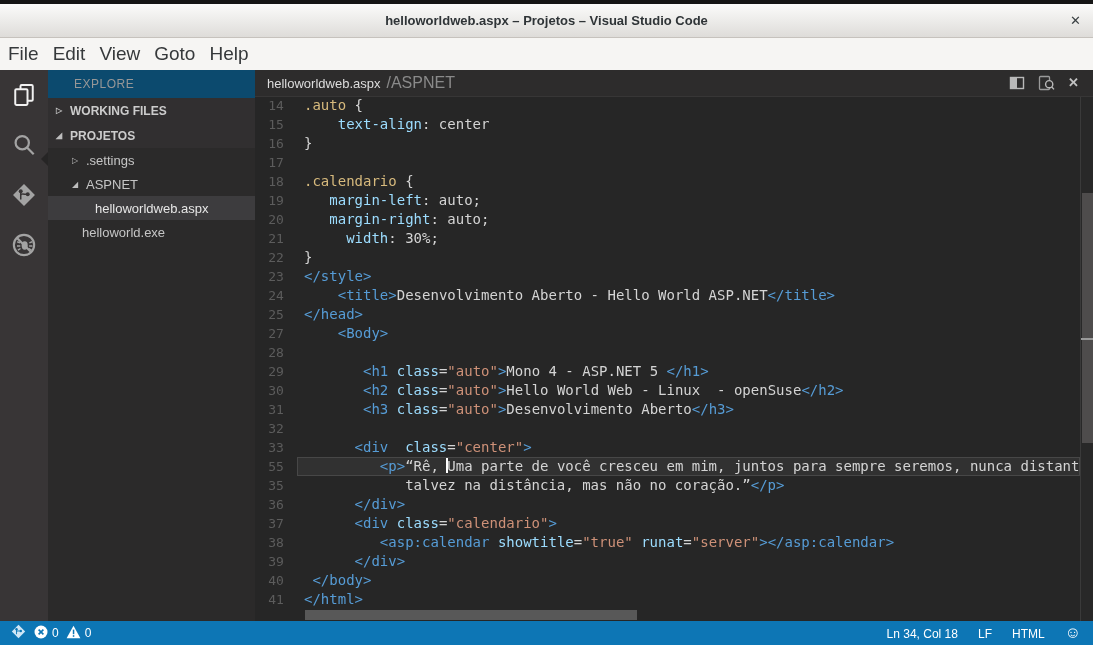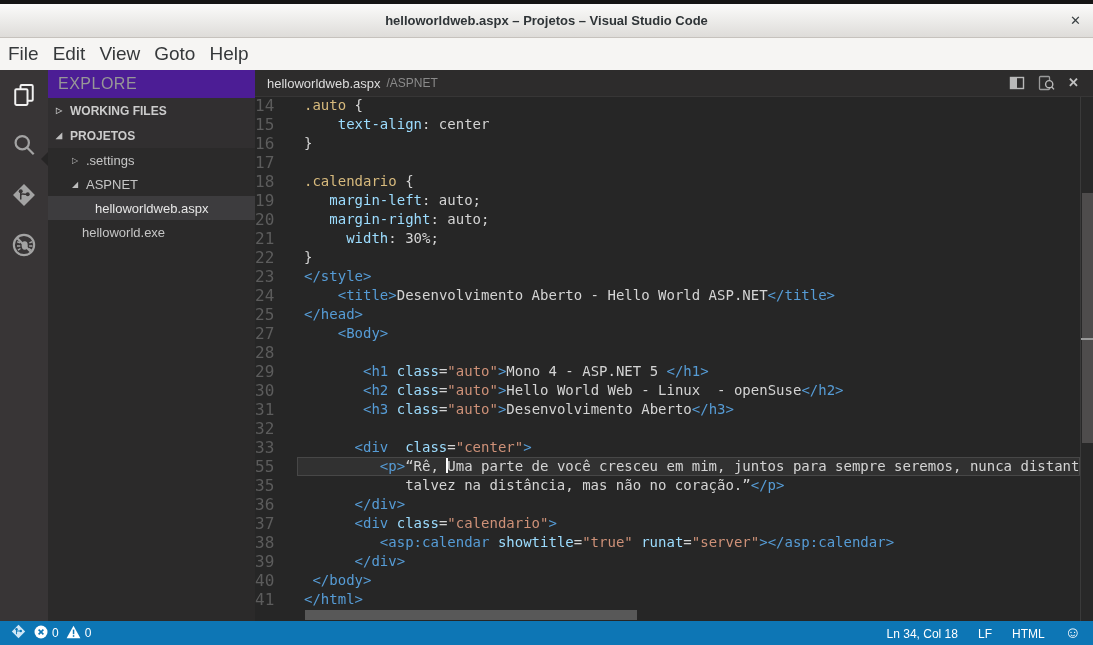--- a/index.html
+++ b/index.html
@@ -28,46 +28,46 @@
   
   #activitybar { width:48px; background:#383536; display:flex; flex-direction:column; position:relative; }
   .act-item { height:50px; display:flex; align-items:center; justify-content:center; }
   .act-item svg { display:block; }
   #sidebar-beak { position:absolute; right:0; top:82px; width:0; height:0;
                   border-top:7px solid transparent; border-bottom:7px solid transparent;
                   border-right:7px solid #262525; }
 
   
   #sidebar { width:207px; background:#2b2a2a; position:relative; overflow:hidden; }
-  #sidebar-title { height:28px; background:#4c1d95; color:#979797; font-size:16px;
-                   letter-spacing:0.5px; display:flex; align-items:center; padding-left:10px; }
+  #sidebar-title { height:28px; background:#0c4a6e; color:#979797; font-size:12px;
+                   letter-spacing:0.5px; display:flex; align-items:center; padding-left:26px; }
   .sb-section { height:25px; background:#312f30; display:flex; align-items:center;
                 padding-left:8px; color:#cccccc; font-size:12px; font-weight:bold; }
   .sb-item { height:24px; display:flex; align-items:center; color:#c5c5c5; font-size:13px; }
   .sb-item.selected { background:#3d3c3e; color:#e6e6e6; }
   .twisty { width:14px; font-size:8px; color:#bdbdbd; flex:0 0 14px; text-align:left; }
   .pad-l1 { padding-left:24px; }
   .pad-l1b { padding-left:34px; }
   .pad-l2 { padding-left:47px; }
 
   
   #editor { flex:1; background:#262626; position:relative; overflow:hidden; }
   #tabbar { position:absolute; left:0; top:0; right:0; height:27px; background:#2d2c2c;
             display:flex; align-items:center; padding-left:12px;
             border-bottom:1px solid rgba(255,255,255,0.05); }
   #tab-filename { font-size:13px; color:#dddddd; }
-  #tab-path { font-size:12px; color:#8a8a8a; margin-left:6px; }
+  #tab-path { font-size:16px; color:#8a8a8a; margin-left:6px; }
   #tab-actions { margin-left:auto; display:flex; align-items:center; gap:13px; padding-right:14px; }
   #tab-actions svg { display:block; }
   #tab-close { color:#c2c2c2; font-size:13px; font-weight:bold; line-height:16px; }
 
   #code-area { position:absolute; left:0; top:26px; right:13px; bottom:0; overflow:hidden; }
   .crow { display:flex; height:19px; line-height:19px; white-space:pre;
           font-family:"DejaVu Sans Mono", monospace; }
-  .lnum { flex:0 0 42px; width:42px; text-align:left; color:#5c5c5c; font-size:16px; }
+  .lnum { flex:0 0 42px; width:42px; text-align:center; color:#5c5c5c; font-size:13px; }
   .cwrap { flex:1; padding-left:7px; font-size:14px; overflow:hidden; }
   .cwrap.cur { background:rgba(255,255,255,0.05); box-shadow:inset 0 0 0 1px #474747; }
   .seg-plain { color:#d4d4d4; }
   .seg-tag   { color:#569cd6; }
   .seg-attr  { color:#9cdcfe; }
   .seg-str   { color:#ce9178; }
   .seg-sel   { color:#d7ba7d; }
   .seg-prop  { color:#9cdcfe; }
   .seg-cursor { display:inline-block; width:2px; height:15px; background:#ffffff;
                 vertical-align:-2px; margin:0 -1px; }

